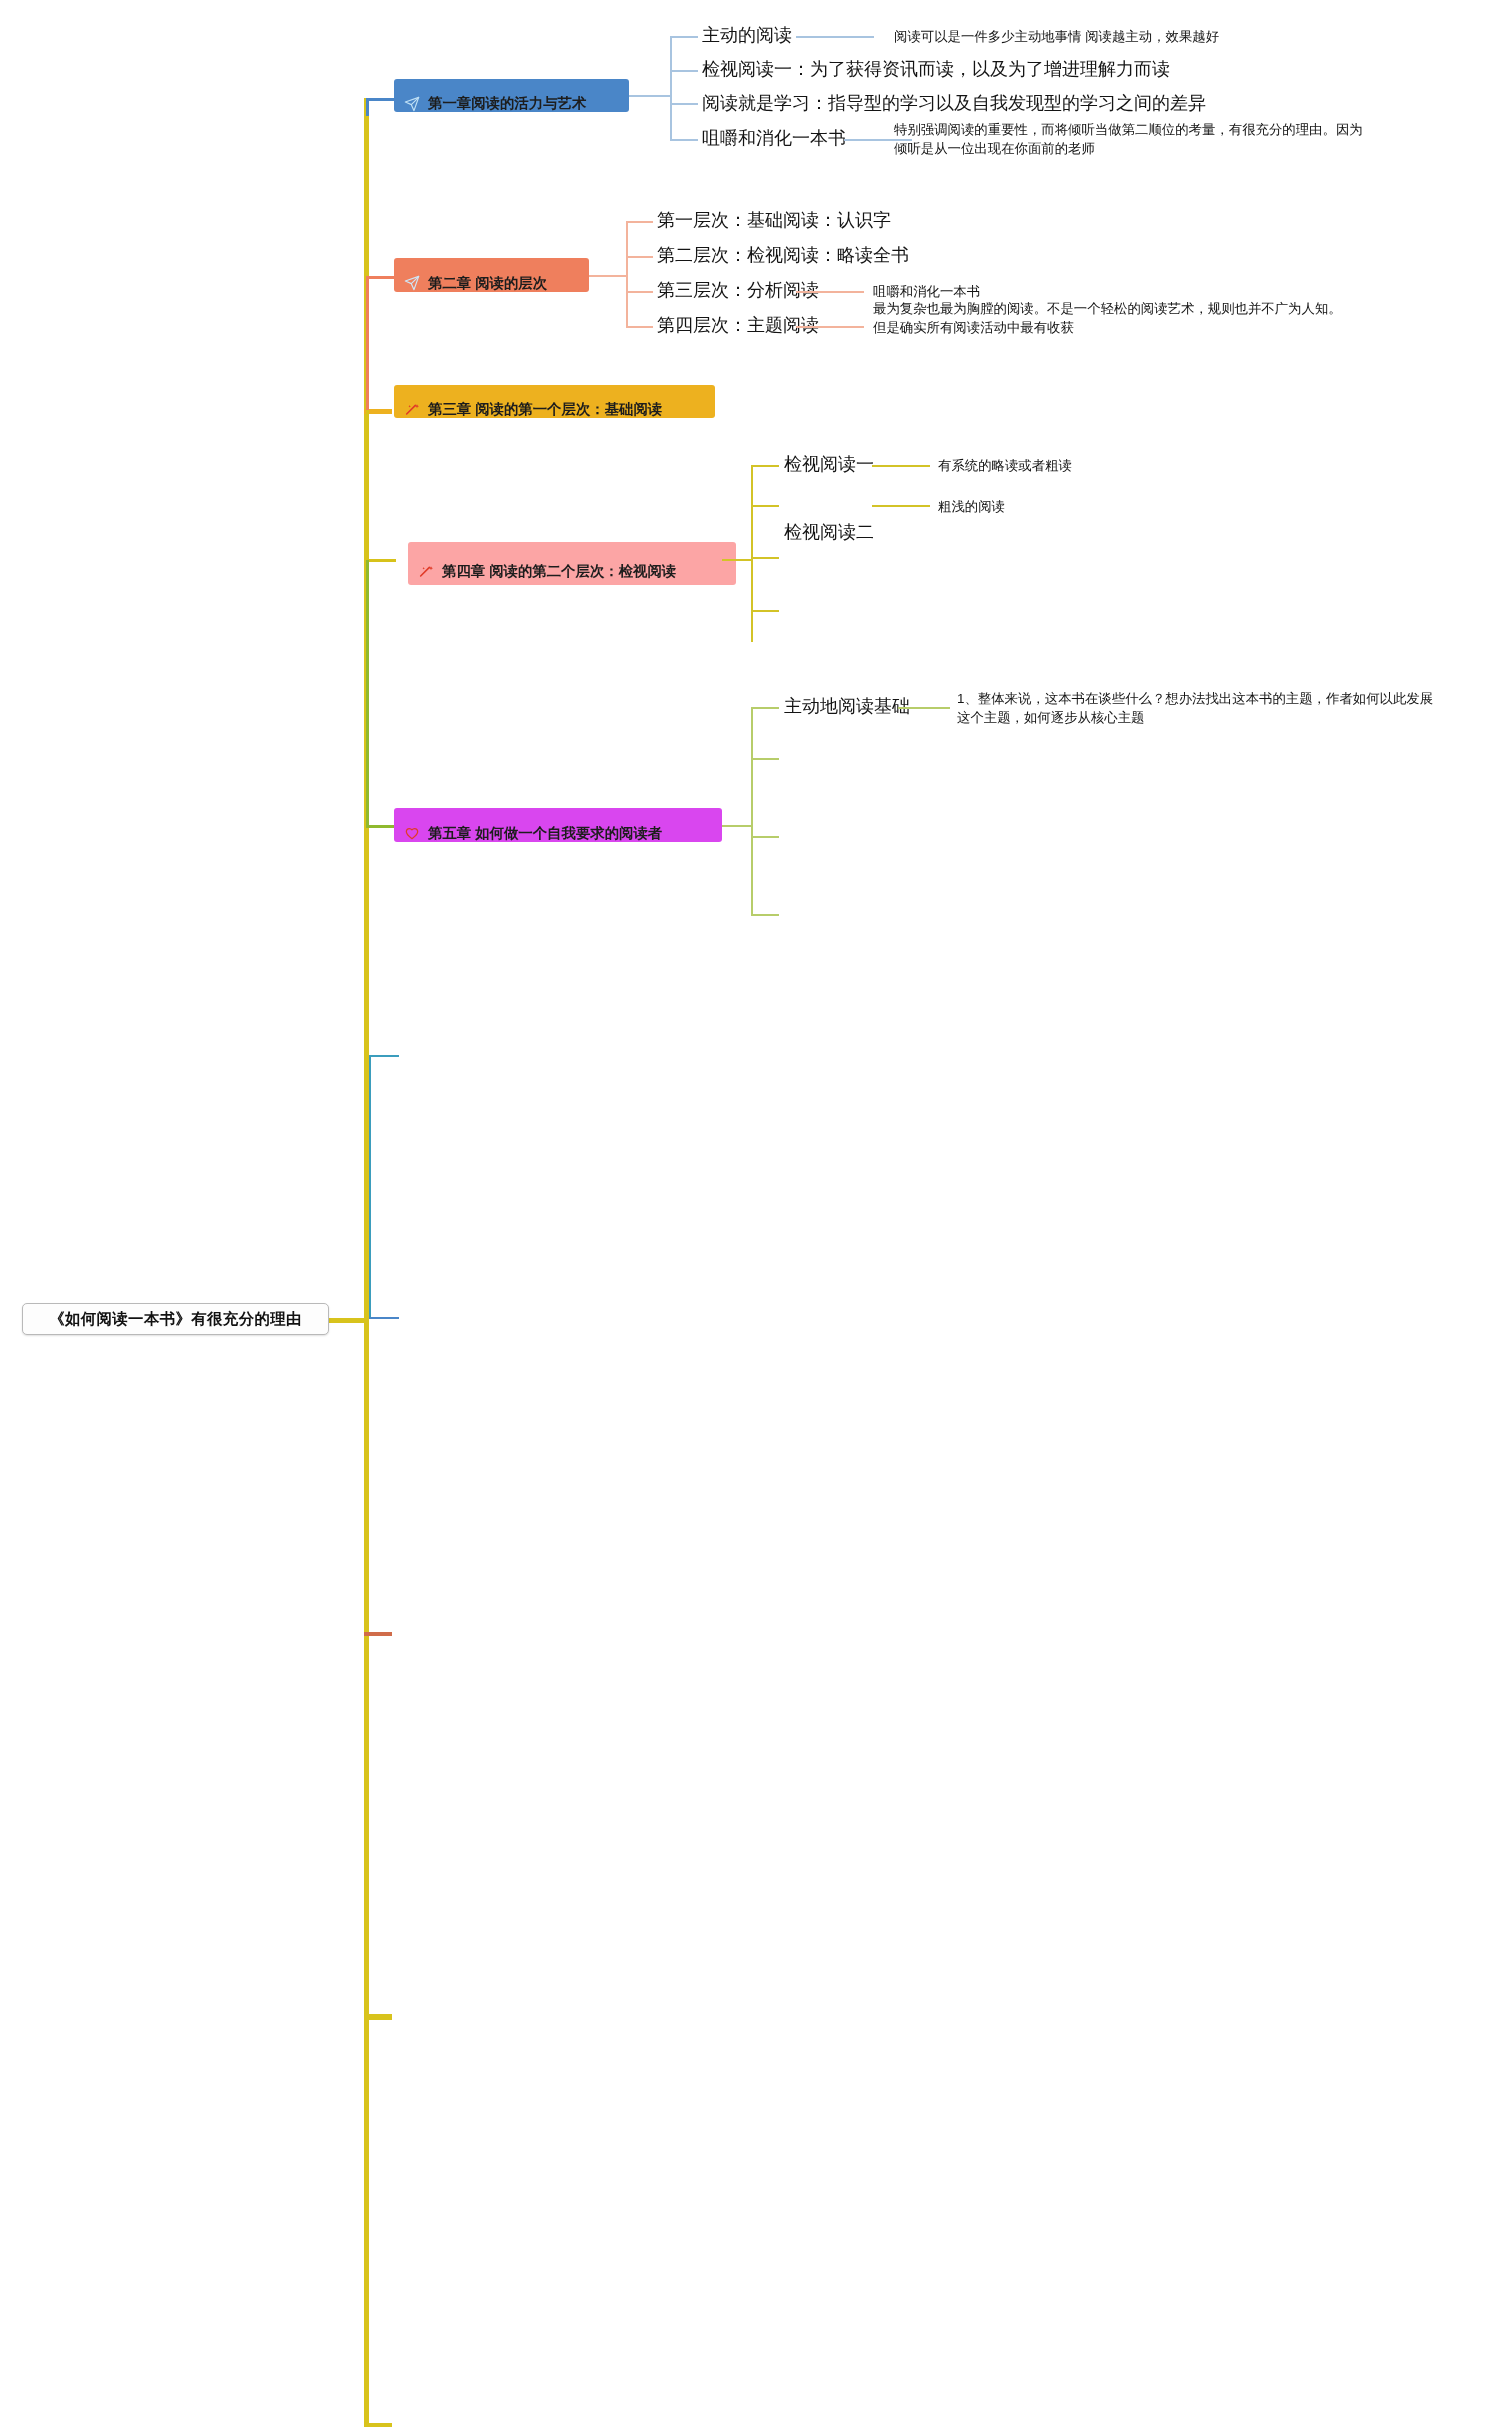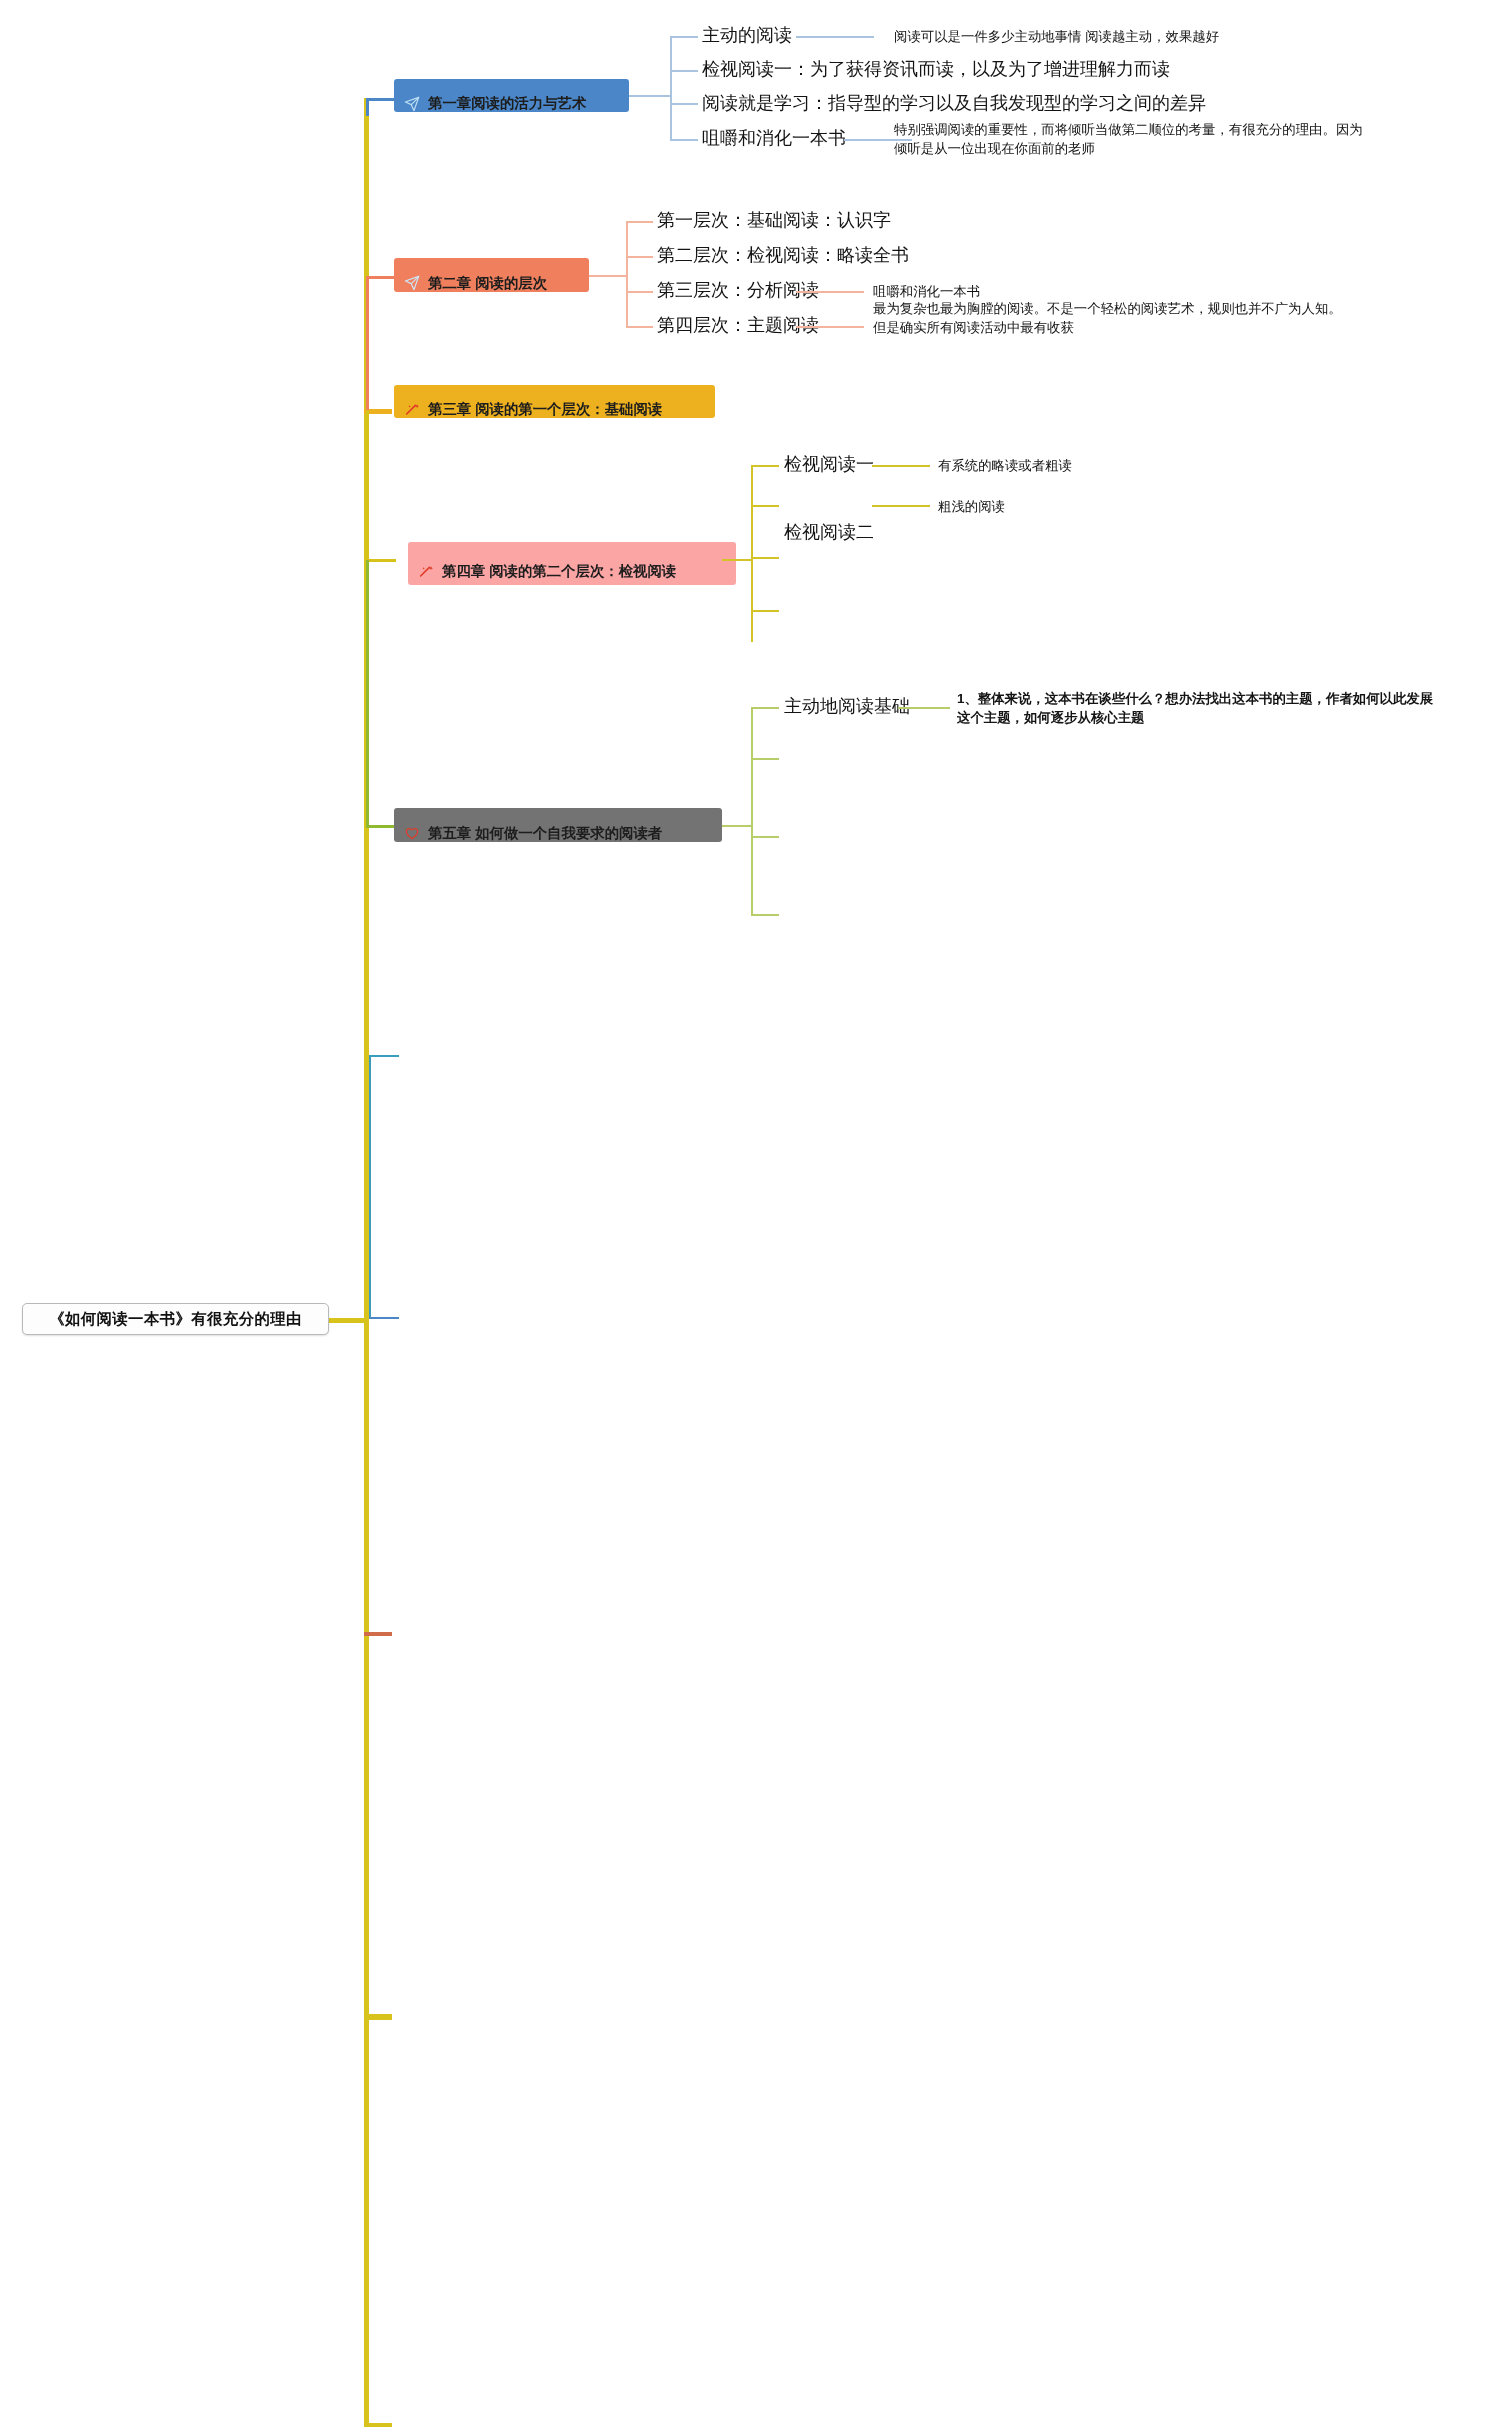--- a/index.html
+++ b/index.html
@@ -197,36 +197,36 @@
   <div class="hline" style="left:751px;top:610px;width:28px;border-top-width:2px;border-top-color:#d3c327;"></div>
 
   <div class="leaf" style="left:784px;top:456px;">检视阅读一</div>
   <div class="hline" style="left:872px;top:465px;width:58px;border-top-width:2px;border-top-color:#d3c327;"></div>
   <div class="note" style="left:938px;top:456px;">有系统的略读或者粗读</div>
 
   <div class="leaf" style="left:784px;top:497px;margin-top:27px;">检视阅读二</div>
   <div class="hline" style="left:872px;top:505px;width:58px;border-top-width:2px;border-top-color:#d3c327;"></div>
   <div class="note" style="left:938px;top:497px;">粗浅的阅读</div>
 
-  <div class="topic" style="left:394px;top:808px;width:328px;height:34px;background:#737373;">
+  <div class="topic" style="left:394px;top:808px;width:328px;height:34px;background:#d946ef;">
     <span class="tico">
       <svg width="16" height="16" viewBox="0 0 24 24" aria-hidden="true">
         <path d="M12 20.5C7 16.8 3.5 13.9 3.5 10.1 3.5 7.3 5.6 5.3 8.2 5.3c1.6 0 2.9.8 3.8 2 .9-1.2 2.2-2 3.8-2 2.6 0 4.7 2 4.7 4.8 0 3.8-3.5 6.7-8.5 10.4z" fill="none" stroke="#e03b28" stroke-width="1.9" stroke-linejoin="round"></path>
       </svg>
     </span>
     <span class="tlabel">第五章 如何做一个自我要求的阅读者</span>
   </div>
 
   <div class="hline" style="left:722px;top:825px;width:30px;border-top-width:2px;border-top-color:#b7cd6a;"></div>
   <div class="vline" style="left:751px;top:707px;height:207px;border-left-width:2px;border-left-color:#b7cd6a;"></div>
 
   <div class="hline" style="left:751px;top:707px;width:28px;border-top-width:2px;border-top-color:#b7cd6a;"></div>
   <div class="hline" style="left:751px;top:758px;width:28px;border-top-width:2px;border-top-color:#b7cd6a;"></div>
   <div class="hline" style="left:751px;top:836px;width:28px;border-top-width:2px;border-top-color:#b7cd6a;"></div>
   <div class="hline" style="left:751px;top:914px;width:28px;border-top-width:2px;border-top-color:#b7cd6a;"></div>
 
   <div class="leaf" style="left:784px;top:698px;">主动地阅读基础</div>
   <div class="hline" style="left:898px;top:707px;width:52px;border-top-width:2px;border-top-color:#b7cd6a;"></div>
-  <div class="note" style="left:957px;top:689px;font-weight:bold;">1、整体来说，这本书在谈些什么？想办法找出这本书的主题，作者如何以此发展
+  <div class="note" style="left:957px;top:689px;">1、整体来说，这本书在谈些什么？想办法找出这本书的主题，作者如何以此发展
 这个主题，如何逐步从核心主题</div>
 
 </div>
 
 
 </body></html>

